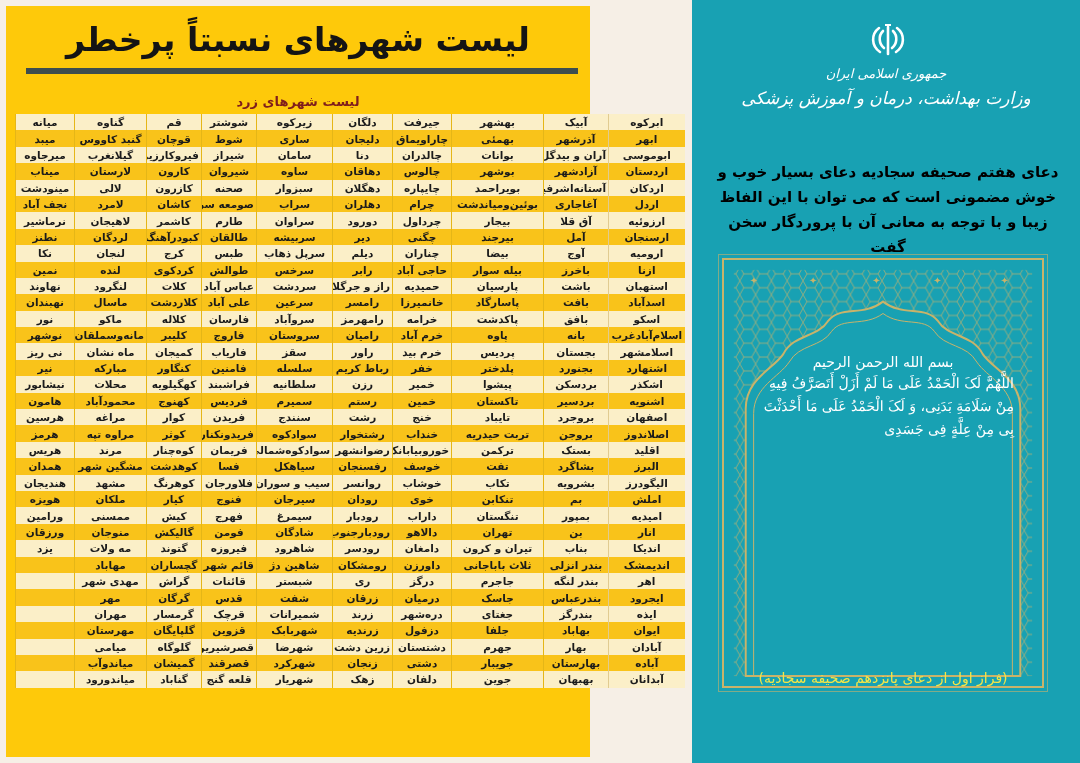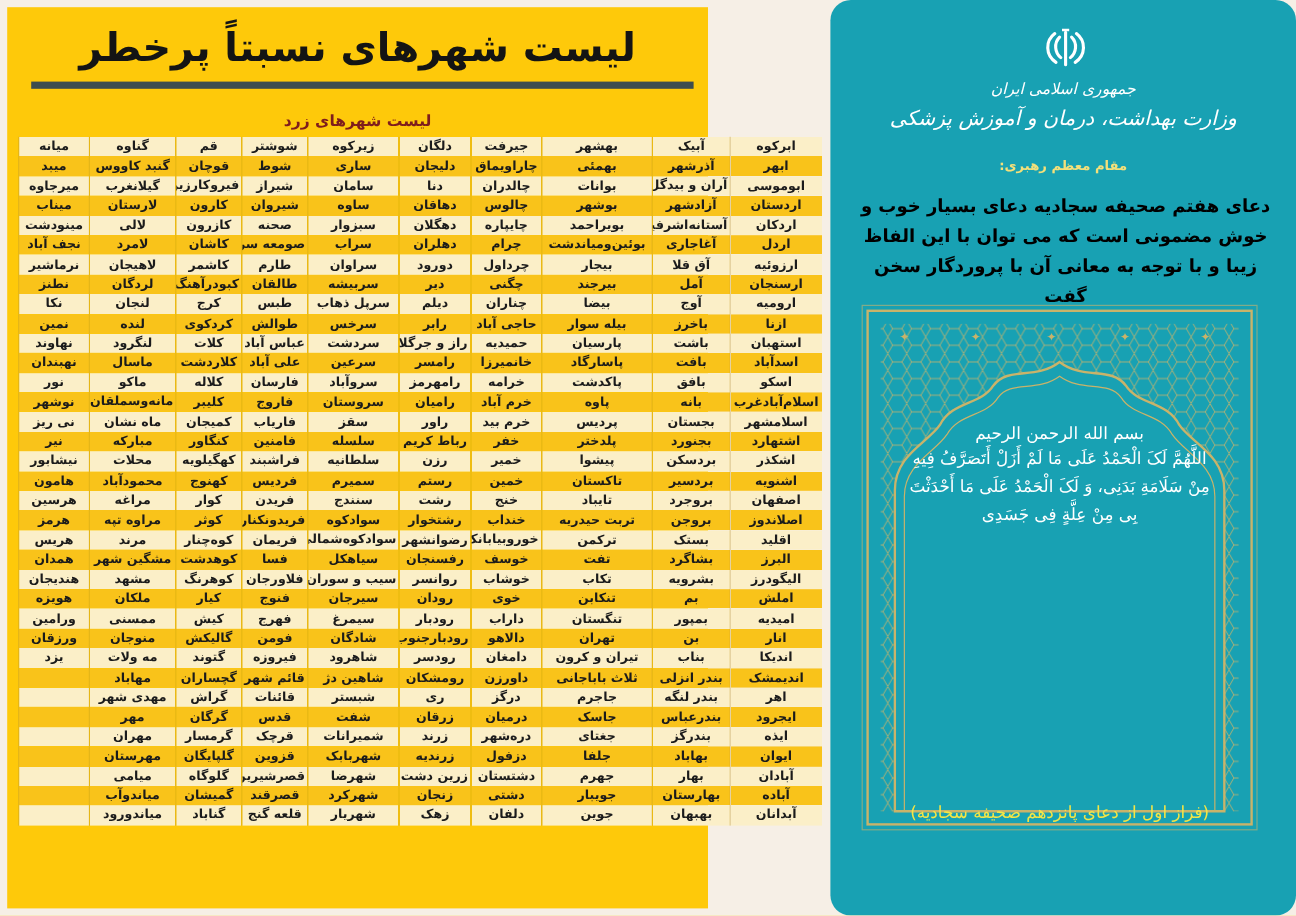--- a/index.html
+++ b/index.html
@@ -34,21 +34,20 @@
     white-space: nowrap; overflow: hidden; padding: 0 2px; line-height: 16px;
     font-weight: bold;
   }
   .city-table tr:nth-child(odd) td { background: #fbefc8; }
   .city-table tr:nth-child(even) td { background: #f9c31a; }
 
   
   .right-panel {
     position: absolute; left: 692px; top: 0; width: 388px; height: 763px;
     background: #18a1b3;
-    border-radius: 17px;
   }
   .emblem { position: absolute; left: 176px; top: 22px; width: 40px; height: 36px; }
   .gov-line1, .gov-line2 {
     position: absolute; left: 0; right: 0; text-align: center; direction: rtl;
     color: #ffffff; font-family: "DejaVu Serif", serif; font-style: italic;
   }
   .gov-line1 { top: 66px; font-size: 13px; }
   .gov-line2 { top: 88px; font-size: 17px; }
   .leader-label {
     position: absolute; left: 0; right: 0; top: 132px; text-align: center;
@@ -63,21 +62,21 @@
   .arch-frame {
     position: absolute; left: 30px; top: 258px; width: 322px; height: 430px;
     border: 2px solid #c9b36a; outline: 1px solid rgba(201,179,106,0.6); outline-offset: 3px;
   }
   .arch-svg { position: absolute; left: 0; top: 0; width: 100%; height: 100%; }
   .bismillah {
     position: absolute; left: 0; right: 0; top: 94px; text-align: center; direction: rtl;
     color: #ffffff; font-size: 14px;
   }
   .dua-arabic {
-    position: absolute; left: 28px; right: 28px; top: 112px; text-align: center;
+    position: absolute; left: 28px; right: 28px; top: 112px; text-align: right;
     direction: rtl; color: #ffffff; font-size: 14px; line-height: 23px;
     font-family: "DejaVu Serif", serif;
   }
   .dua-translation {
     position: absolute; left: 20px; right: 20px; top: 242px; text-align: justify;
     text-align-last: right; direction: rtl; color: #f4e646; font-size: 12px;
     line-height: 19.5px; font-weight: bold;
   }
   .source-note {
     position: absolute; left: 0; right: 0; top: 410px; text-align: center;
@@ -539,21 +538,20 @@
       <path d="M11 6 C3 12, 3 24, 12 30"></path>
       <path d="M29 6 C37 12, 37 24, 28 30"></path>
       <path d="M15 9 C10 14, 11 22, 16 26"></path>
       <path d="M25 9 C30 14, 29 22, 24 26"></path>
       <line x1="20" y1="5" x2="20" y2="32"></line>
     </g>
     <path d="M17 3 L23 3" stroke="#ffffff" stroke-width="2"></path>
   </svg>
   <div class="gov-line1">جمهوری اسلامی ایران</div>
   <div class="gov-line2">وزارت بهداشت، درمان و آموزش پزشکی</div>
-  <div class="leader-label">مقام معظم رهبری:</div>
   <div class="leader-quote">دعای هفتم صحیفه سجادیه دعای بسیار خوب و خوش مضمونی است که می توان با این الفاظ زیبا و با توجه به معانی آن با پروردگار سخن گفت</div>
 
   <div class="arch-frame">
     <svg class="arch-svg" viewBox="0 0 322 430" preserveAspectRatio="none">
       <defs>
         <pattern id="lattice" width="16" height="14" patternUnits="userSpaceOnUse">
           <path d="M0 7 L4 0 L12 0 L16 7 L12 14 L4 14 Z" fill="none" stroke="#c9b36a" stroke-width="0.8"></path>
         </pattern>
       </defs>
       <rect x="10" y="10" width="302" height="410" fill="url(#lattice)" opacity="0.85"></rect>

